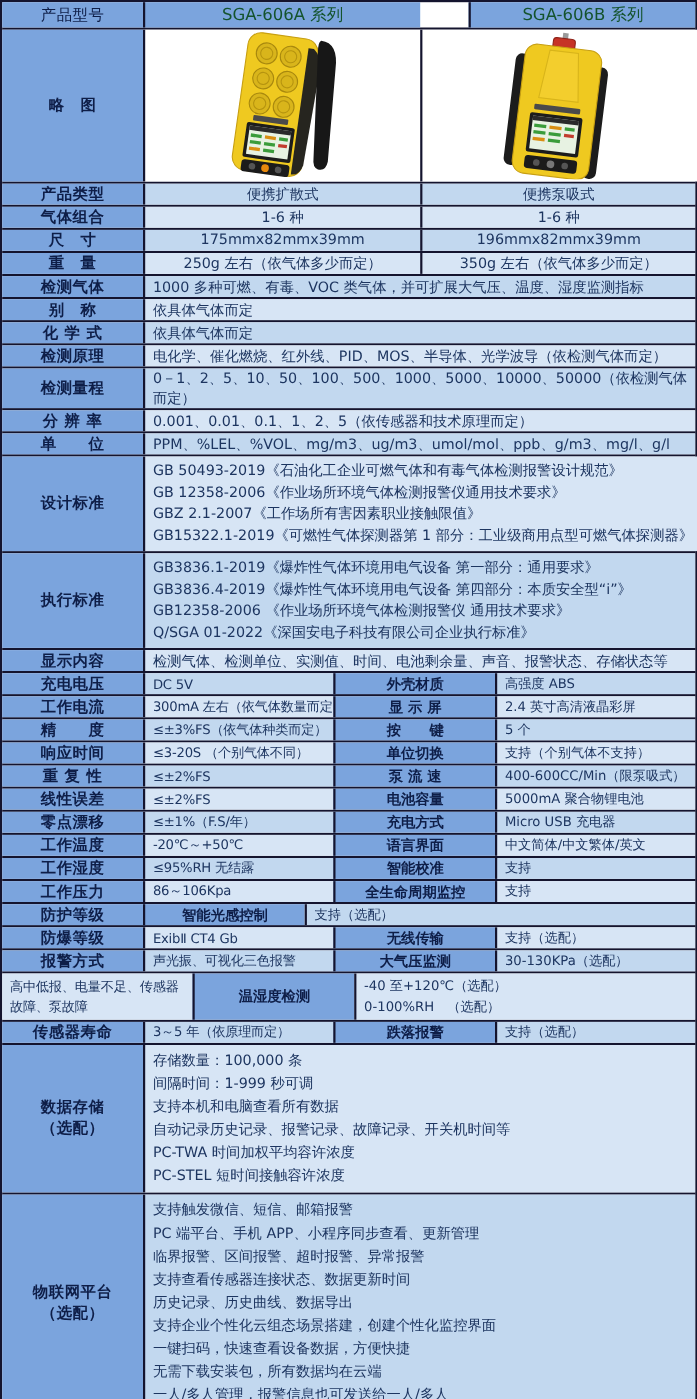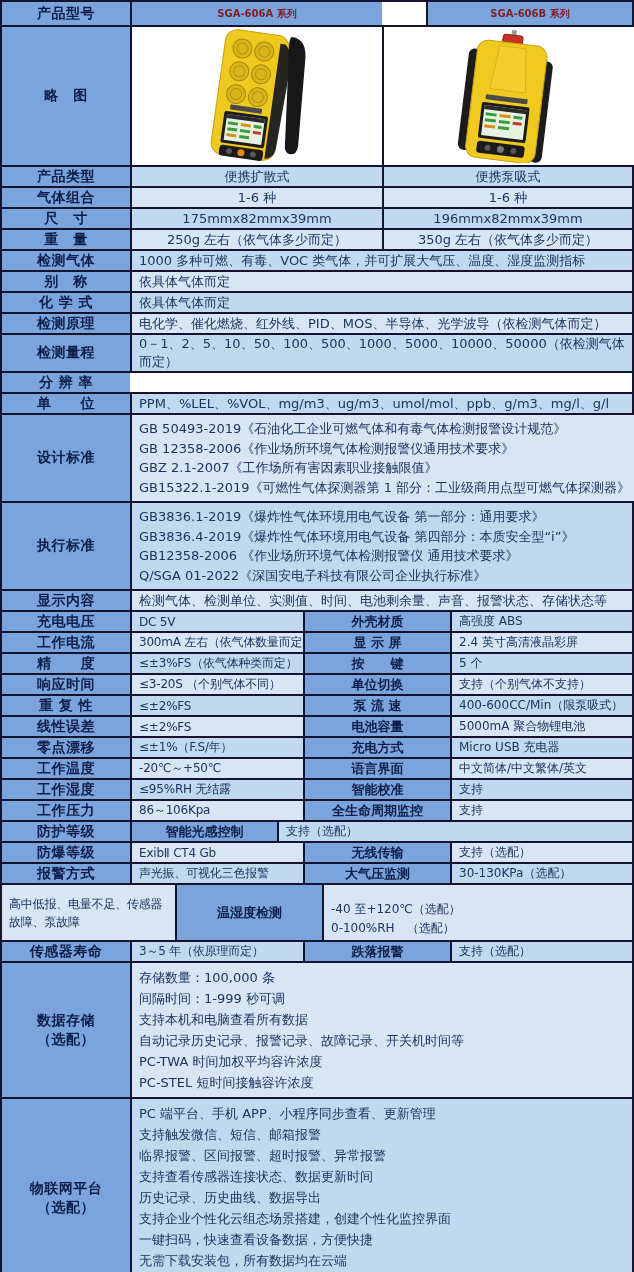--- a/index.html
+++ b/index.html
@@ -22,23 +22,23 @@
        font-weight:bold;font-size:14px;color:var(--label-text);letter-spacing:.5px;}
   .val{font-size:13px;color:var(--value-text);padding:0 7px;}
   .c2{flex:0 0 252px;justify-content:center;padding:0 4px;}
   .c2.last{flex:1;}
   .vspan{flex:1;}
   .v1{flex:0 0 173px;font-size:12px;letter-spacing:-.2px;white-space:nowrap;overflow:hidden;}
   .v1.wrap{white-space:normal;line-height:18px;padding-top:2px;padding-bottom:2px;}
   .lbl2{flex:0 0 147px;background:var(--blue);justify-content:center;text-align:center;
         font-weight:bold;font-size:13px;color:var(--label-text);}
   .v2{flex:1;font-size:12px;white-space:nowrap;overflow:hidden;}
-  .v2.multiline{display:block;white-space:normal;padding-top:15px;padding-bottom:2px;line-height:19px;}
-  .header .cell{min-height:23px;background:var(--blue);font-weight:bold;}
-  .header .hval{font-size:10px;color:#7f1d1d;justify-content:center;flex:0 0 252px;}
+  .v2.multiline{display:block;white-space:normal;padding-top:2px;padding-bottom:2px;line-height:19px;}
+  .header .cell{min-height:23px;background:var(--blue);font-weight:normal;}
+  .header .hval{font-size:15px;color:#14532d;justify-content:center;flex:0 0 252px;}
   .header .hval.last{flex:1;margin-left:44px;}
   .sketch .cell{min-height:138px;}
   .sketch .img{background:var(--white);flex:0 0 252px;justify-content:center;padding:0;}
   .sketch .img.last{flex:1;}
   .bg-a{background:var(--row-a);}
   .bg-b{background:var(--row-b);}
   .ml{display:block;padding:4px 7px;line-height:19.5px;}
   .ml div{white-space:nowrap;}
   .ml.wide{line-height:21px;}
   .lblcol{flex-direction:column;justify-content:center;line-height:19px;}
@@ -164,20 +164,21 @@
   <div class="row">
     <div class="cell lbl">检测原理</div>
     <div class="cell val vspan bg-b">电化学、催化燃烧、红外线、PID、MOS、半导体、光学波导（依检测气体而定）</div>
   </div>
   <div class="row">
     <div class="cell lbl">检测量程</div>
     <div class="cell val vspan bg-a">0－1、2、5、10、50、100、500、1000、5000、10000、50000（依检测气体而定）</div>
   </div>
   <div class="row">
     <div class="cell lbl">分 辨 率</div>
+    <div class="cell val vspan bg-b">0.001、0.01、0.1、1、2、5（依传感器和技术原理而定）</div>
   </div>
   <div class="row">
     <div class="cell lbl">单　　位</div>
     <div class="cell val vspan bg-a">PPM、%LEL、%VOL、mg/m3、ug/m3、umol/mol、ppb、g/m3、mg/l、g/l</div>
   </div>
 
   <div class="row">
     <div class="cell lbl">设计标准</div>
     <div class="cell val vspan ml bg-b">
       <div>GB 50493-2019《石油化工企业可燃气体和有毒气体检测报警设计规范》</div>
@@ -308,22 +309,22 @@
       <div>PC-STEL 短时间接触容许浓度</div>
     </div>
   </div>
 
   <div class="row">
     <div class="cell lbl lblcol">
       <span>物联网平台</span>
       <span>（选配）</span>
     </div>
     <div class="cell val vspan ml wide bg-a">
+      <div>支持触发微信、短信、邮箱报警</div>
       <div>PC 端平台、手机 APP、小程序同步查看、更新管理</div>
-      <div>支持触发微信、短信、邮箱报警</div>
       <div>临界报警、区间报警、超时报警、异常报警</div>
       <div>支持查看传感器连接状态、数据更新时间</div>
       <div>历史记录、历史曲线、数据导出</div>
       <div>支持企业个性化云组态场景搭建，创建个性化监控界面</div>
       <div>一键扫码，快速查看设备数据，方便快捷</div>
       <div>无需下载安装包，所有数据均在云端</div>
       <div>一人/多人管理，报警信息也可发送给一人/多人</div>
     </div>
   </div>
 

